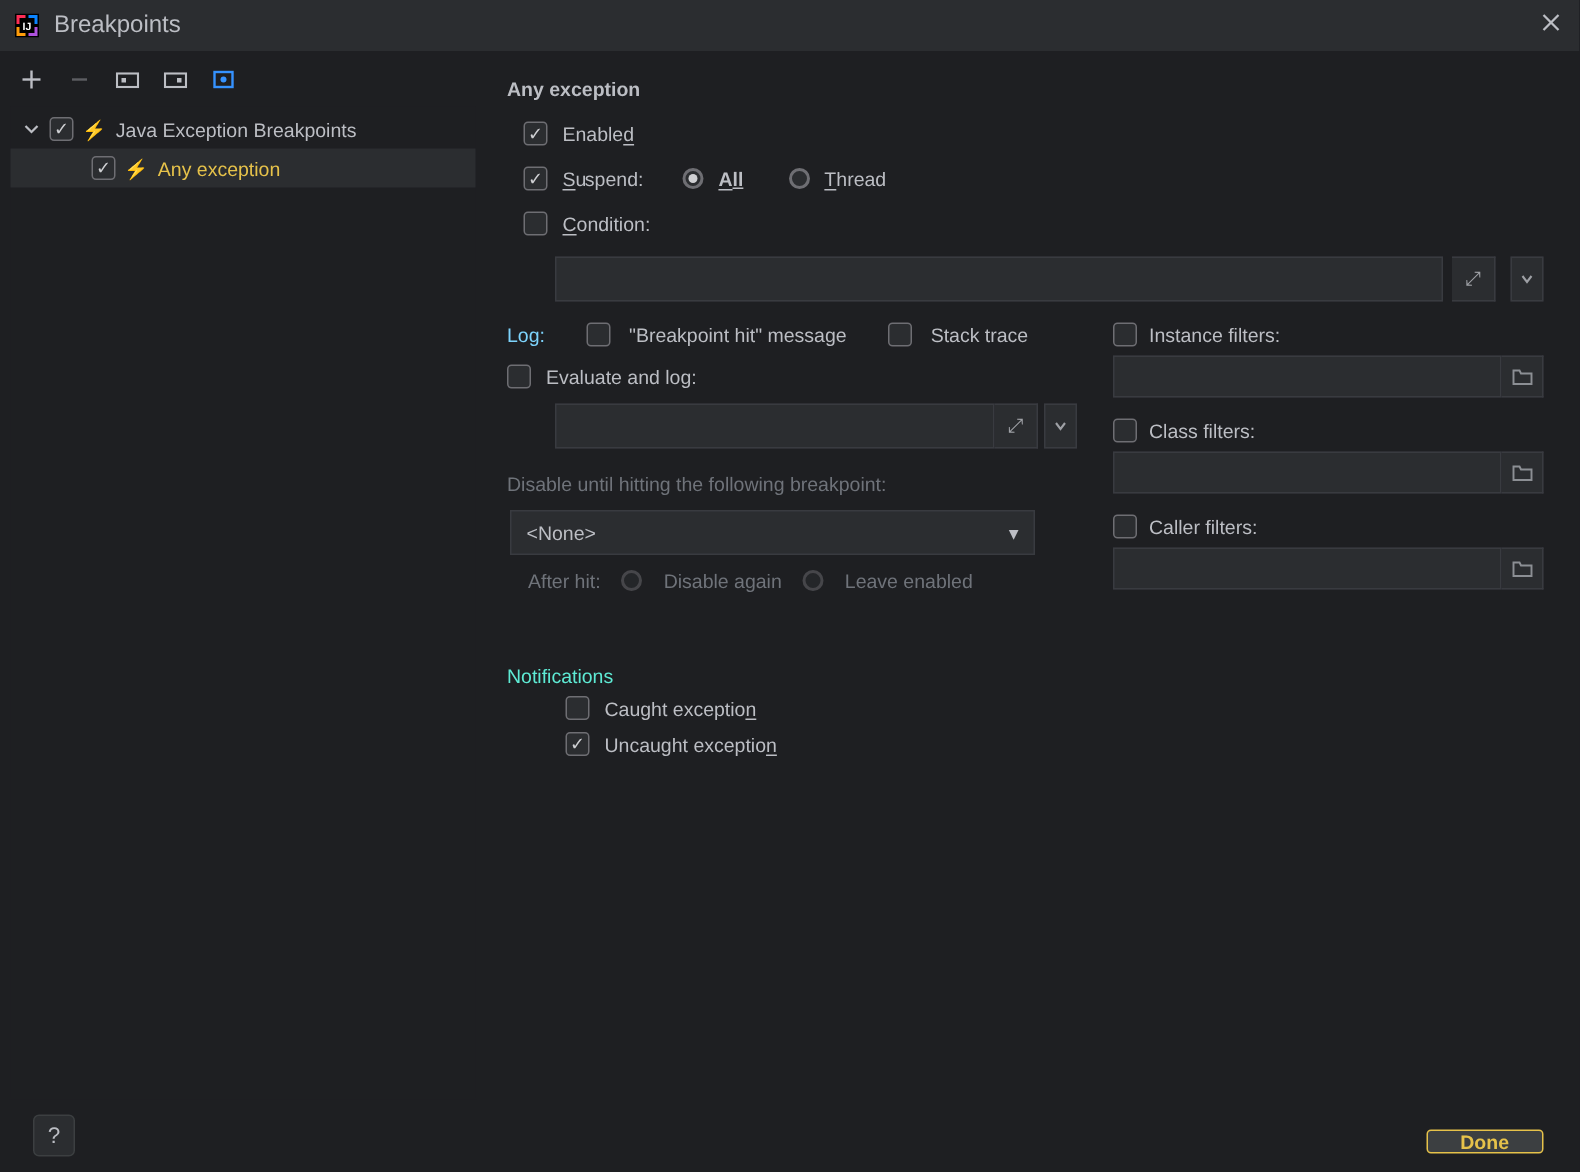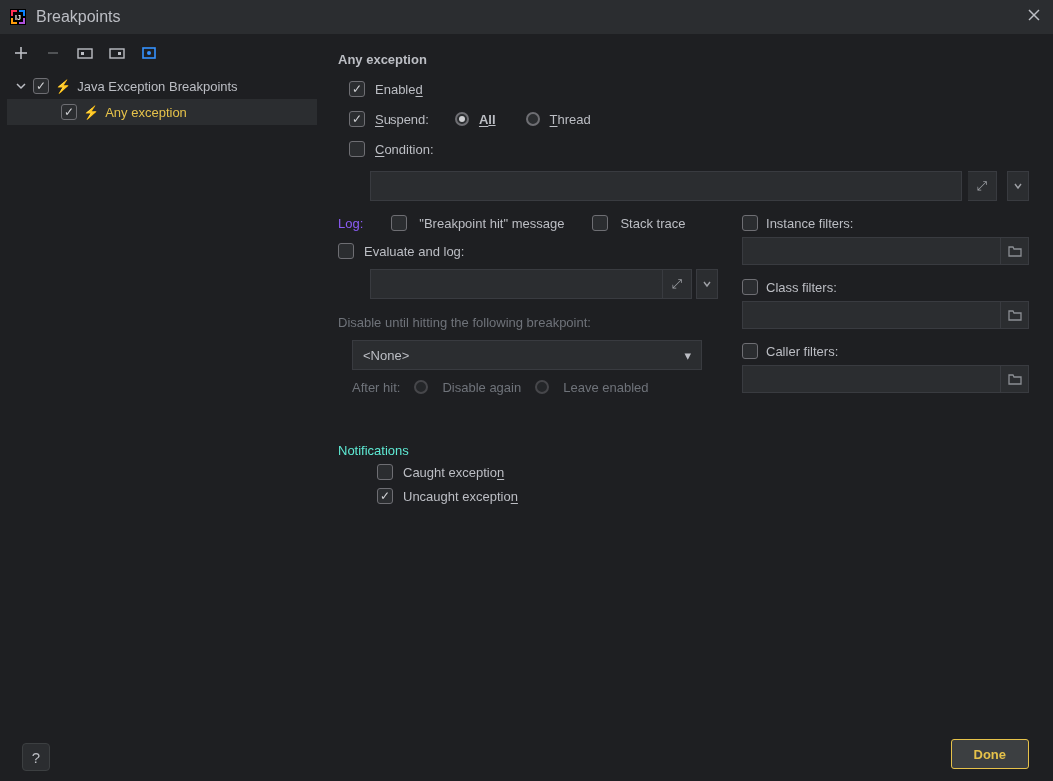--- a/index.html
+++ b/index.html
@@ -143,21 +143,21 @@
   .condition-line { display:flex; align-items:center; gap:6px; margin-left:32px; margin-bottom:14px;}
   .condition-input { flex:1; height:30px; background:#2b2d30; border:1px solid #393b40; color:#bcbec4; padding:0 8px; }
   .expand-icon, .dropdown-icon { width:20px; display:flex; align-items:center; justify-content:center; color:#9ea0a5; cursor:pointer;}
   .condition-tail { display:flex; align-items:center; background:#2b2d30; border:1px solid #393b40; border-left:none; height:30px; padding:0 4px;}
   .dropdown-box { width:22px; height:30px; background:#2b2d30; border:1px solid #393b40; display:flex; align-items:center; justify-content:center; color:#9ea0a5; margin-left:4px; cursor:pointer;}
 
   .two-col { display:flex; gap:24px; }
   .col-left { width: 380px; }
   .col-right { flex:1; }
 
-  .dim { color:#8b5cf6; }
+  .dim { color:#7dd3fc; }
 
   .small-input { width:100%; height:28px; background:#2b2d30; border:1px solid #393b40; color:#bcbec4; padding:0 6px; }
   .input-with-browse { display:flex; }
   .input-with-browse .small-input { flex:1; }
   .input-with-browse .browse { width:28px; height:28px; background:#2b2d30; border:1px solid #393b40; border-left:none; display:flex; align-items:center; justify-content:center; cursor:pointer; }
 
   .filter-block { margin-bottom: 14px; }
   .filter-block .lbl { display:flex; align-items:center; gap:8px; margin-bottom:6px; }
 
   .select {
@@ -174,21 +174,21 @@
   .footer {
     position: absolute;
     right: 24px;
     bottom: 12px;
   }
   .done-btn {
     background:#3c3f41;
     border:1px solid #e6c24a;
     color:#e6c24a;
     font-weight:600;
-    height:30px;
+    height:16px;
     padding:0 22px;
     border-radius:3px;
     cursor:pointer;
     font-size:13px;
   }
 
   .log-row { display:flex; align-items:center; gap:12px; margin-bottom:12px;}
   .eval-row { display:flex; align-items:center; gap:10px; margin-bottom:10px;}
   .eval-input-line { display:flex; margin-left:32px; margin-bottom:16px;}
   .eval-input { flex:1; height:30px; background:#2b2d30; border:1px solid #393b40; color:#bcbec4; padding:0 8px;}
@@ -331,21 +331,21 @@
             <span class="expand-icon">⤢</span>
           </div>
           <div class="dropdown-box">
             <svg width="8" height="8" viewBox="0 0 8 8">
                 <path d="M1 2 L4 6 L7 2" fill="none" stroke="#9ea0a5" stroke-width="1.4"></path>
               </svg>
           </div>
         </div>
 
         <div class="disable-until">Disable until hitting the following breakpoint:</div>
-        <div class="select" style="margin-left:14px; width:350px;gap:22px;">
+        <div class="select" style="margin-left:2px; width:350px;gap:22px;">
           <span>&lt;None&gt;</span>
           <span class="caret">▾</span>
         </div>
 
         <div class="after-hit" style="margin-left:14px;">
           <span>After hit:</span>
           <span class="radio disabled"></span>
           <span>Disable again</span>
           <span class="radio disabled"></span>
           <span>Leave enabled</span>

